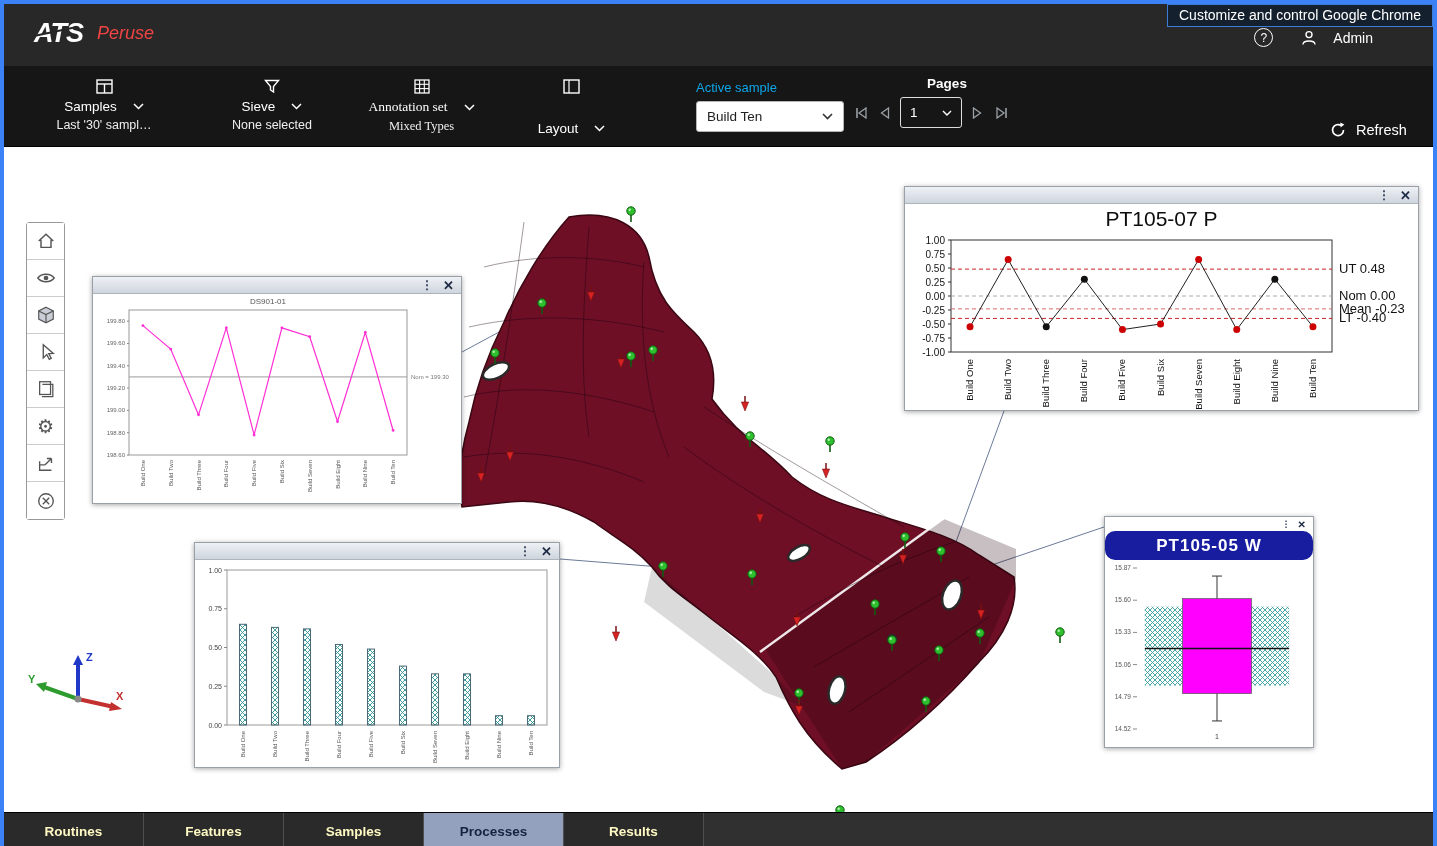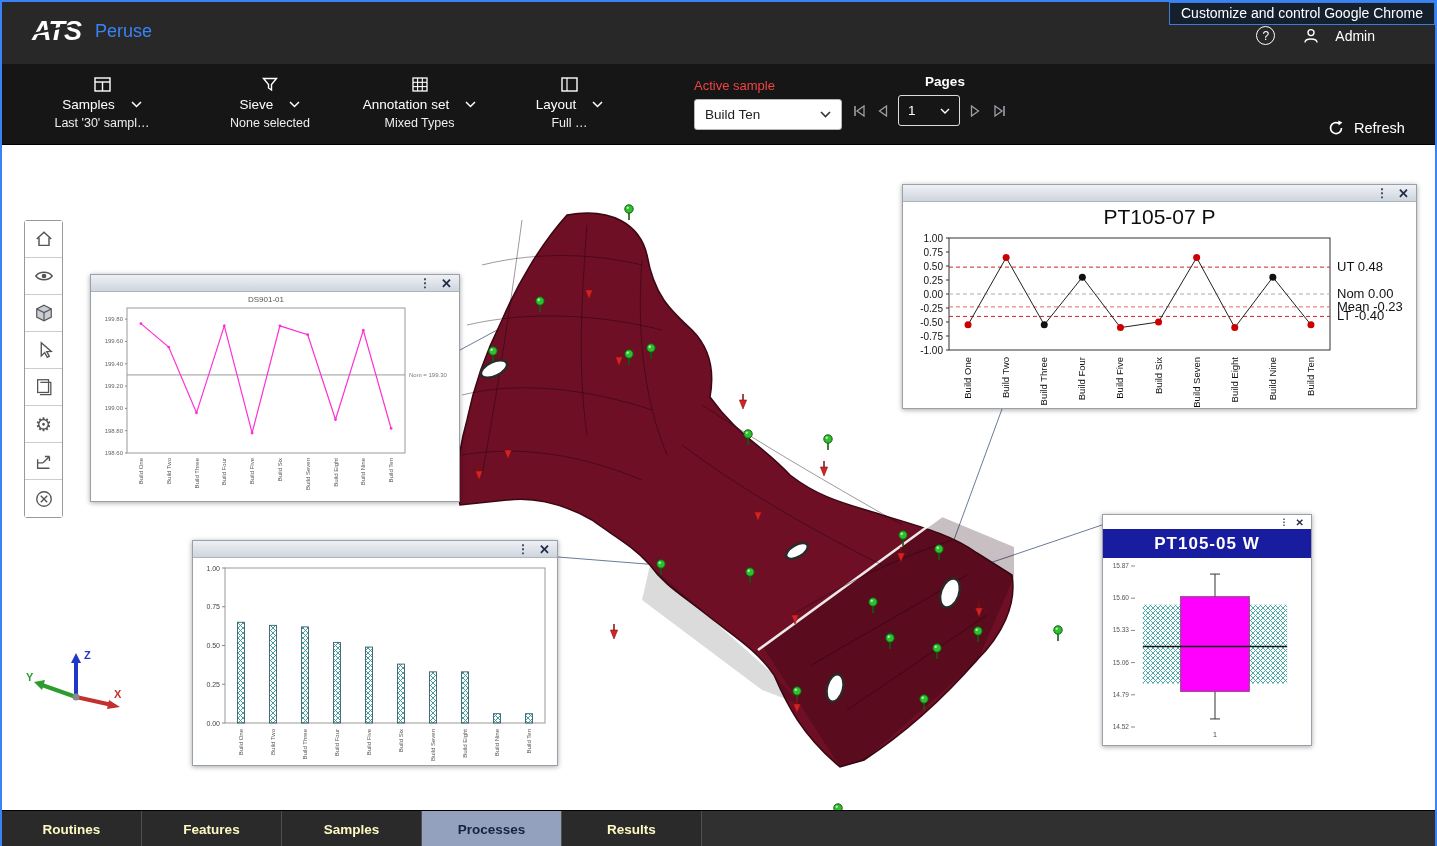--- a/index.html
+++ b/index.html
@@ -1,42 +1,42 @@
 <!DOCTYPE html>
 <html><head>
 <meta charset="utf-8">
 <style>
   * { margin:0; padding:0; box-sizing:border-box; }
   html,body { width:1437px; height:846px; overflow:hidden; background:#000;
     font-family:"Liberation Sans", sans-serif; }
-  .app { position:relative; width:1437px; height:846px; background:#fff; border:2px solid #3b82f6; }
+  .app { position:relative; width:1437px; height:846px; background:#fff; border:4px solid #3b82f6; }
 
   
   .topbar { position:relative; height:62px; background:#282828; color:#fff; }
   .brand { position:absolute; left:30px; top:14px; display:flex; align-items:center; gap:14px; }
   .brand-ats { font-size:27px; font-weight:900; font-style:italic; letter-spacing:-1px; position:relative; }
   .brand-ats::after { content:""; position:absolute; left:-4px; top:13px; width:46px; height:2px;
     background:#282828; transform:rotate(-12deg); }
-  .brand-app { font-size:18px; font-weight:400; color:#3b82f6; }
+  .brand-app { font-size:18px; font-weight:400; color:#ef4444;font-style:italic; }
   .chrome-tip { position:absolute; top:0; right:0; height:23px; line-height:21px; padding:0 11px;
     background:#15202e; border:1px solid #3d7bd6; color:#fff; font-size:14px; white-space:nowrap; }
   .top-right { position:absolute; right:60px; top:24px; display:flex; align-items:center; gap:28px; }
   .help-btn { width:19px; height:19px; border:1.5px solid #fff; border-radius:50%;
     display:flex; align-items:center; justify-content:center; font-size:12px; cursor:pointer; }
   .admin { display:flex; align-items:flex-end; gap:16px; font-size:14px; cursor:pointer; }
 
   
   .toolbar { position:relative; height:81px; background:#161616; color:#fff; border-bottom:1px solid #000; }
   .tgroup { position:absolute; top:10px; display:flex; flex-direction:column; align-items:center; cursor:pointer; }
   .tg-iconrow { height:20px; display:flex; align-items:center; }
   .tg-labelrow { display:flex; align-items:center; gap:16px; margin-top:3px; }
   .tg-label { font-size:13.5px; }
   .tg-sub { font-size:12.5px; margin-top:4px; color:#eee; white-space:nowrap;text-align:right; }
   .chev { display:inline-block; }
-  .as-label { font-size:13px; color:#ef4444; }
+  .as-label { font-size:13px; color:#0ea5e9; }
   .dd-white { margin-top:6px; width:148px; height:31px; background:#fff; border:1px solid #b5b5b5;
     border-radius:3px; display:flex; align-items:center; justify-content:space-between;
     padding:0 10px; color:#222; font-size:13.5px; cursor:pointer; }
   .pages-wrap { position:absolute; left:848px; top:10px; width:190px; }
   .pages-title { text-align:center; font-size:13.5px; font-weight:700; }
   .pages-row { display:flex; align-items:center; gap:6px; margin-top:6px; }
   .pg-btn { width:18px; height:18px; display:flex; align-items:center; justify-content:center; cursor:pointer; }
   .dd-dark { width:62px; height:31px; border:1px solid #ddd; border-radius:3px; display:flex;
     align-items:center; justify-content:space-between; padding:0 9px; color:#fff; font-size:13.5px; cursor:pointer; }
   .refresh { position:absolute; left:1325px; top:32px; display:flex; align-items:center; gap:9px;
@@ -59,21 +59,21 @@
   .panel-hd { height:17px; background:linear-gradient(#eef1f5,#cfd5de); border-bottom:1px solid #aeb4bc;
     display:flex; align-items:center; justify-content:flex-end; gap:10px; padding:0 7px; }
   .panel-hd .kebab { font-size:12px; font-weight:700; color:#2c3b55; cursor:pointer; }
   .panel-hd .close { font-size:13px; font-weight:700; color:#1d2b45; cursor:pointer; }
   .panel-hd.tiny { height:14px; background:#fff; border-bottom:none; gap:7px; }
   .panel-hd.tiny .kebab { font-size:9px; }
   .panel-hd.tiny .close { font-size:10px; }
   .big-title { text-align:center; font-size:21px; color:#0c0c0c; height:30px; line-height:30px; }
   .chart-host { position:relative; display:block; }
   .blue-title { height:29px; background:#181da0; color:#fff; font-size:17px; font-weight:700;
-    display:flex; align-items:center; justify-content:center; letter-spacing:1px; }
+    display:flex; align-items:center; justify-content:center; letter-spacing:1px;border-radius:10px; }
 
   
   .tabbar { height:38px; background:#303030; display:flex; border-top:1px solid #000; }
   .tab { width:140px; height:100%; display:flex; align-items:center; justify-content:center;
     color:#fef9c3; font-size:13.5px; font-weight:700; background:#2a2a2a;
     border-right:1px solid #4f4f4f; cursor:pointer; }
   .tab.active { background:#93a1bf; color:#17223c; }
 
   svg text { font-family:"Liberation Sans", sans-serif; }
 </style>
@@ -129,40 +129,40 @@
         </div>
       <div class="tg-labelrow">
           <span class="tg-label">Sieve</span>
         <svg class="chev" width="11" height="7" viewBox="0 0 11 7">
             <polyline points="1,1 5.5,5.5 10,1" fill="none" stroke="#fff" stroke-width="1.5"></polyline>
           </svg>
         </div>
       <div class="tg-sub">None selected</div>
     </div>
 
-    <div class="tgroup" style="left:355px; width:125px;">
+    <div class="tgroup" style="left:355px; width:125px;font-family:Liberation Serif, serif;">
       <div class="tg-iconrow">
           <svg width="16" height="15" viewBox="0 0 16 15">
         <rect x="1" y="1" width="14" height="13" fill="none" stroke="#fff" stroke-width="1.3"></rect>
         <line x1="1" y1="5.3" x2="15" y2="5.3" stroke="#fff" stroke-width="1.1"></line>
         <line x1="1" y1="9.6" x2="15" y2="9.6" stroke="#fff" stroke-width="1.1"></line>
         <line x1="5.6" y1="1" x2="5.6" y2="14" stroke="#fff" stroke-width="1.1"></line>
         <line x1="10.3" y1="1" x2="10.3" y2="14" stroke="#fff" stroke-width="1.1"></line>
           </svg>
         </div>
       <div class="tg-labelrow">
           <span class="tg-label">Annotation set</span>
         <svg class="chev" width="11" height="7" viewBox="0 0 11 7">
             <polyline points="1,1 5.5,5.5 10,1" fill="none" stroke="#fff" stroke-width="1.5"></polyline>
           </svg>
         </div>
       <div class="tg-sub">Mixed Types</div>
     </div>
 
-    <div class="tgroup" style="left:520px; width:95px;">
+    <div class="tgroup" style="left:520px; width:95px;gap:22px;">
       <div class="tg-iconrow">
           <svg width="17" height="15" viewBox="0 0 17 15">
         <rect x="1" y="1" width="15" height="13" fill="none" stroke="#fff" stroke-width="1.4"></rect>
         <line x1="6" y1="1" x2="6" y2="14" stroke="#fff" stroke-width="1.2"></line>
           </svg>
         </div>
       <div class="tg-labelrow">
           <span class="tg-label">Layout</span>
         <svg class="chev" width="11" height="7" viewBox="0 0 11 7">
             <polyline points="1,1 5.5,5.5 10,1" fill="none" stroke="#fff" stroke-width="1.5"></polyline>

